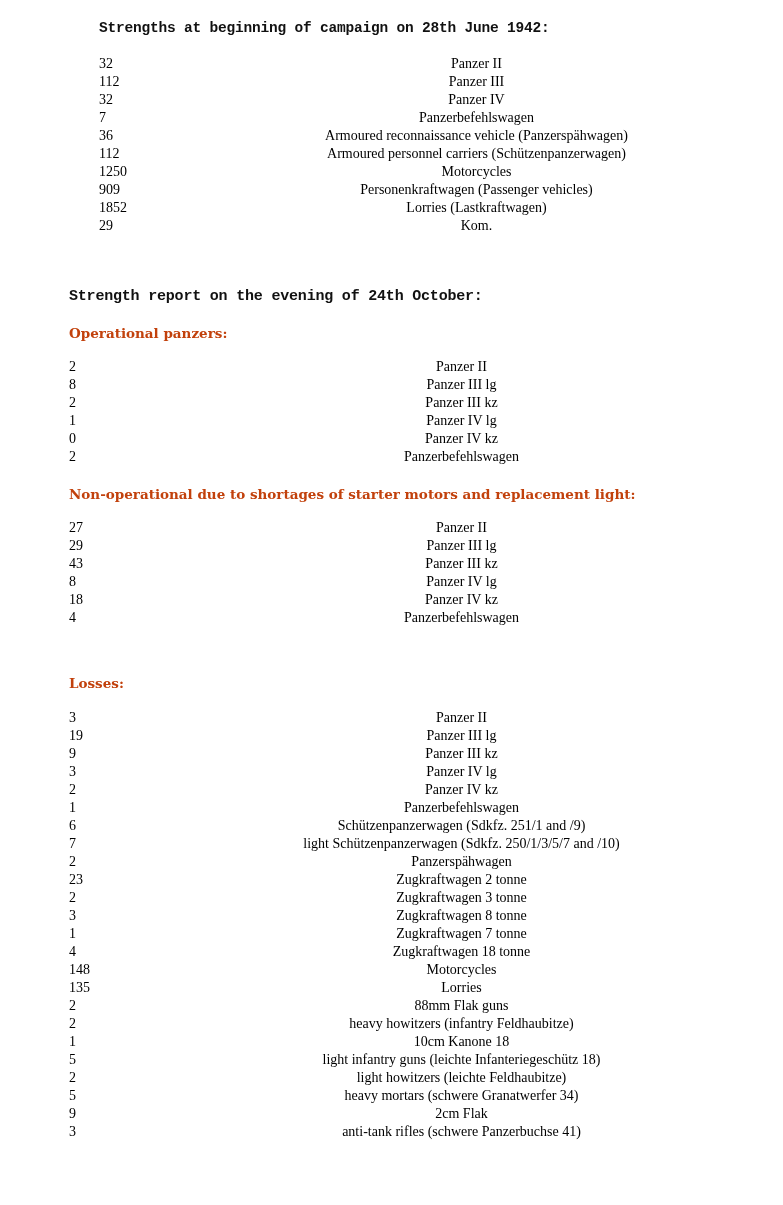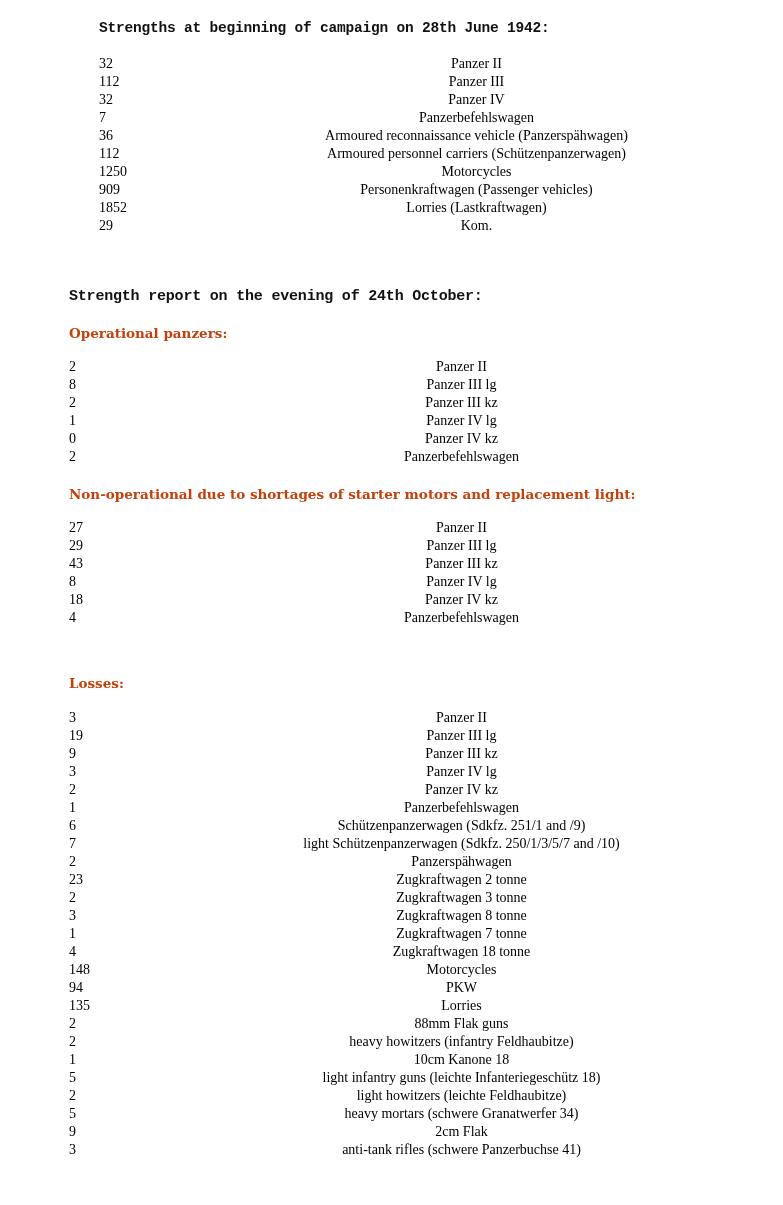--- a/index.html
+++ b/index.html
@@ -252,24 +252,20 @@
       </div>
       <div class="row">
         <span class="qty">4</span>
         <span class="label">Zugkraftwagen 18 tonne</span>
       </div>
       <div class="row">
         <span class="qty">148</span>
         <span class="label">Motorcycles</span>
       </div>
       <div class="row">
-        <span class="qty">94</span>
-        <span class="label">PKW</span>
-      </div>
-      <div class="row">
         <span class="qty">135</span>
         <span class="label">Lorries</span>
       </div>
       <div class="row">
         <span class="qty">2</span>
         <span class="label">88mm Flak guns</span>
       </div>
       <div class="row">
         <span class="qty">2</span>
         <span class="label">heavy howitzers (infantry Feldhaubitze)</span>

